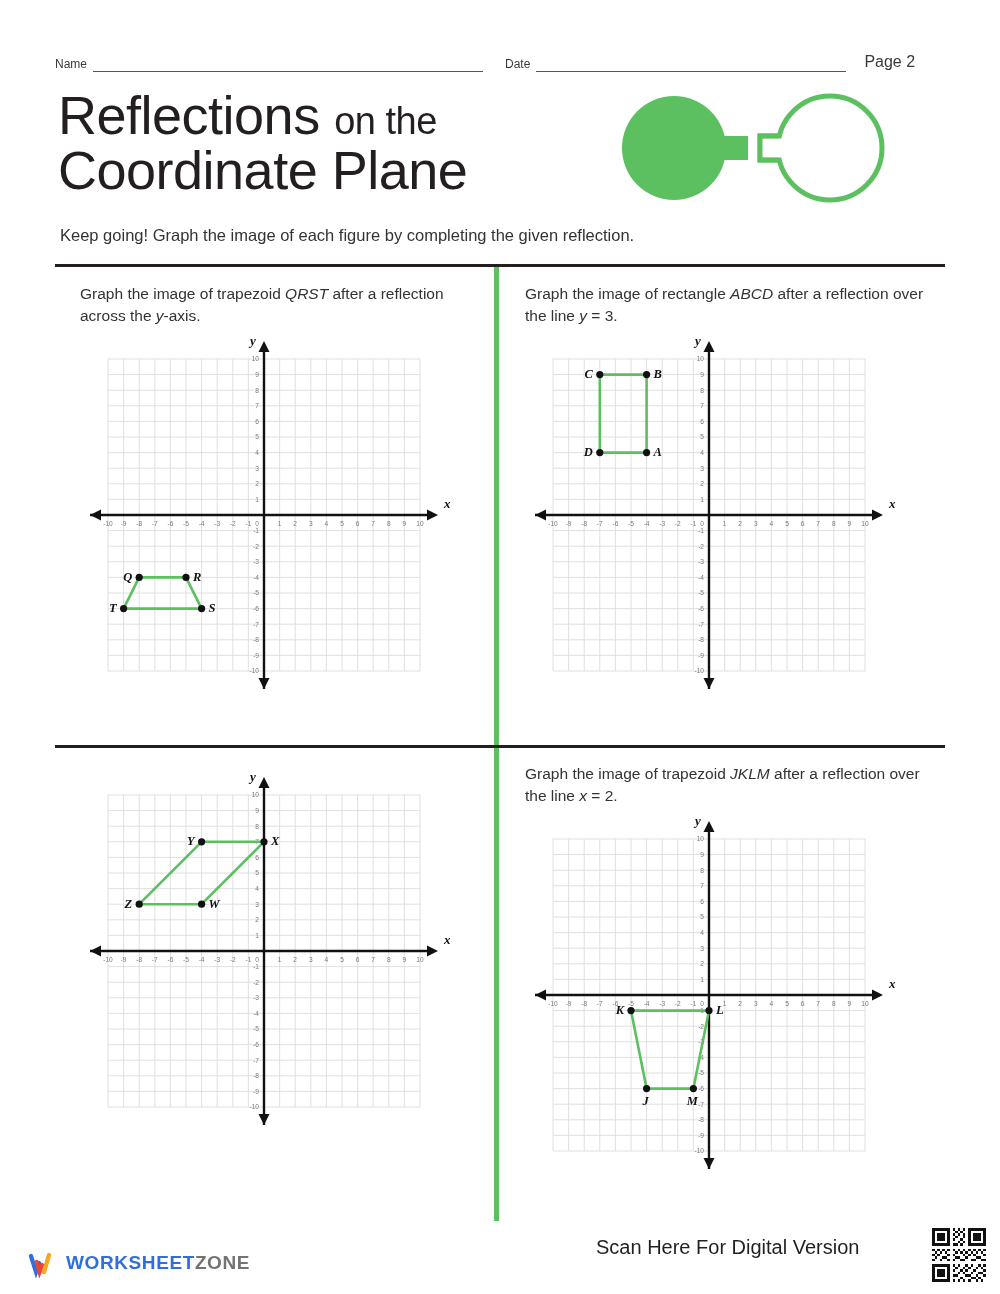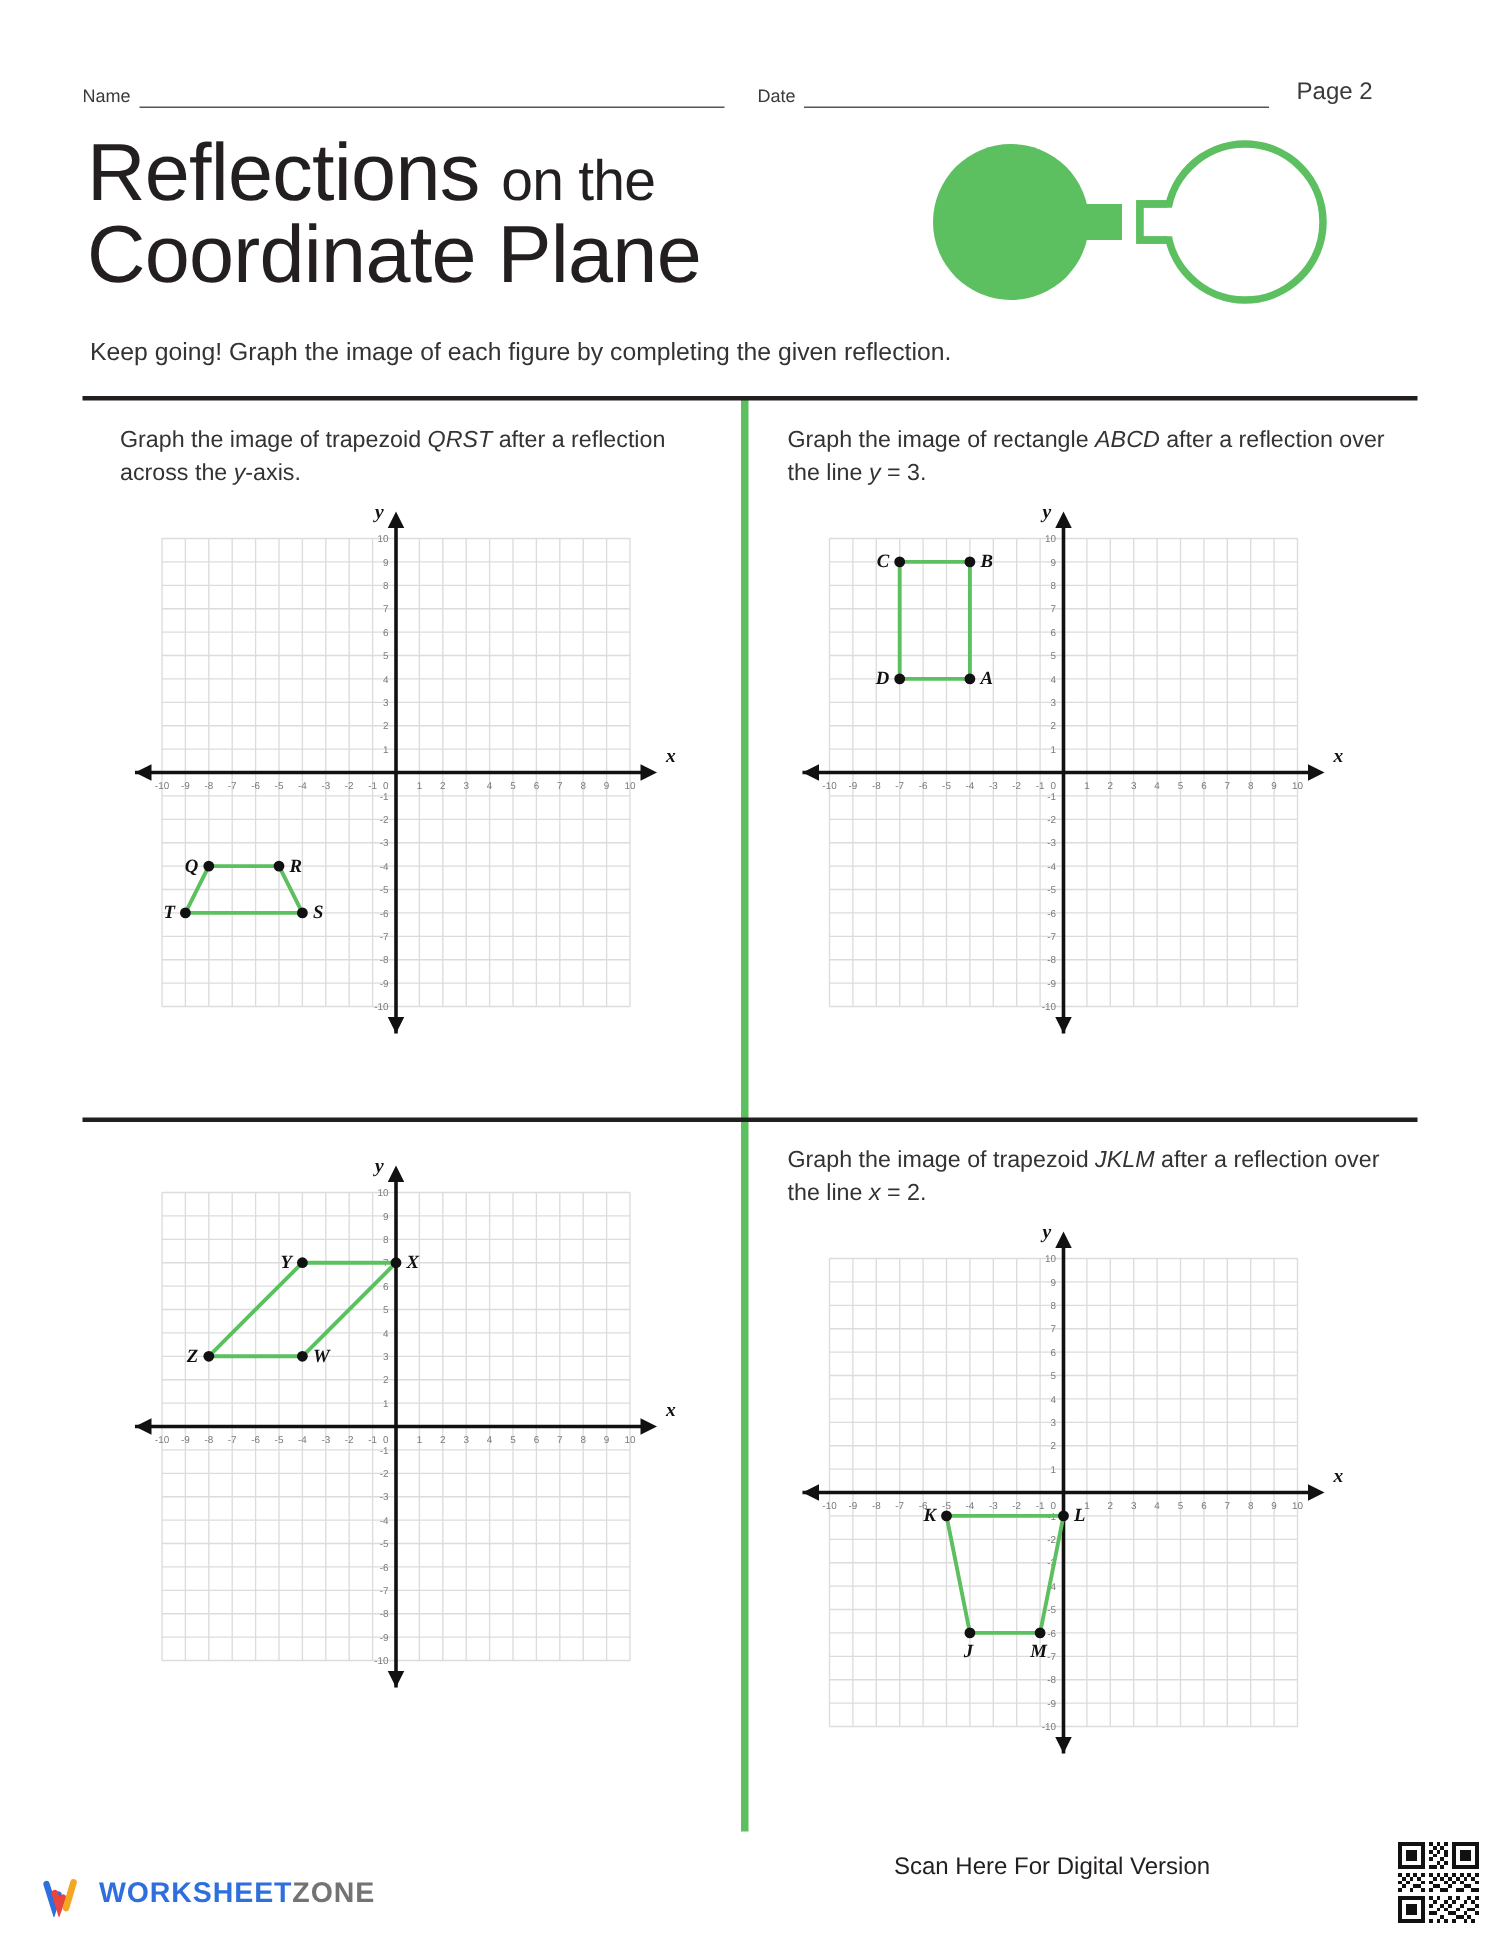--- a/index.html
+++ b/index.html
@@ -60,21 +60,21 @@
   .graph-holder{ position:relative; width:400px; height:400px; margin-top:10px; }
   .graph-holder svg{ display:block; }
 
   
   .footer-logo{ position:absolute; left:28px; top:1248px; display:flex; align-items:center; gap:8px;}
   .fl-text{ font-size:19px; font-weight:bold; letter-spacing:0.6px; }
   .fl-worksheet{ color:#2f6fdd; }
   .fl-zone{ color:#737373; }
   .scan-text{
     position:absolute; left:596px; top:1236px;
-    font-size:16px; color:#231f20; white-space:nowrap;
+    font-size:20px; color:#231f20; white-space:nowrap;
   }
   .qr{ position:absolute; left:932px; top:1228px; width:54px; height:54px; }
 </style>
 </head>
 <body>
 
 <div class="name-row">
   <span class="nr-label">Name</span>
   <span class="nr-line name"></span>
   <span class="nr-gap"></span>

